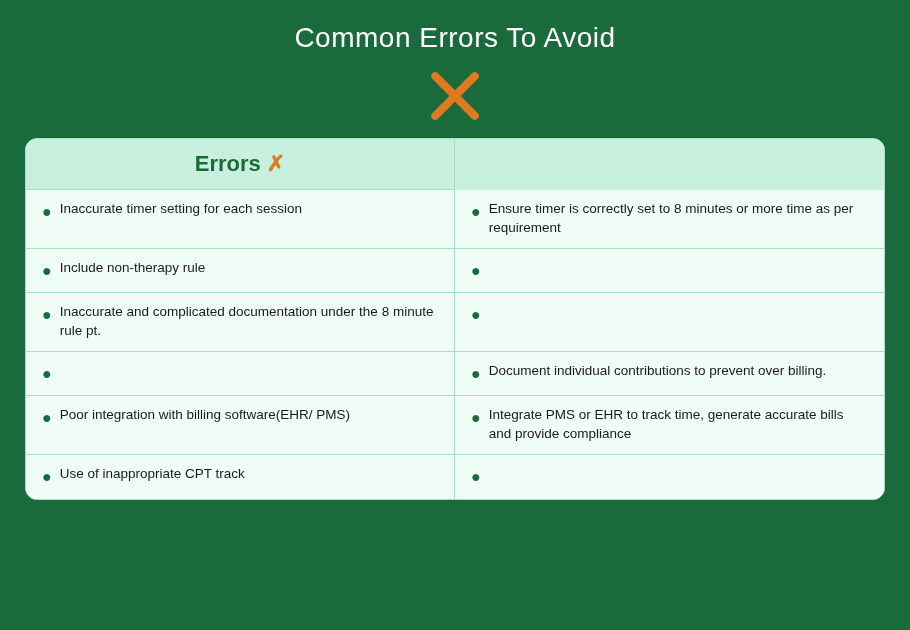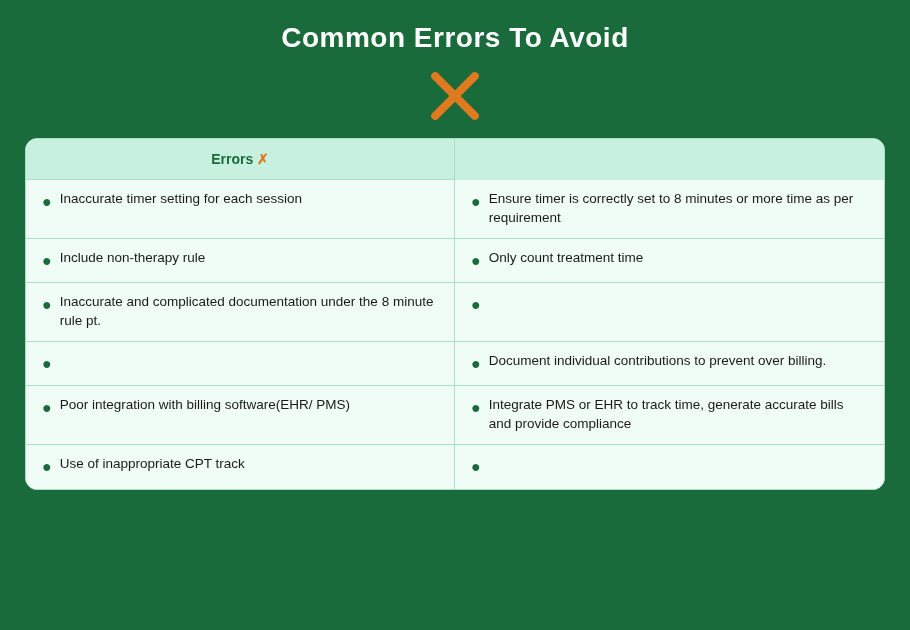--- a/index.html
+++ b/index.html
@@ -11,21 +11,21 @@
       display: flex;
       flex-direction: column;
       align-items: center;
       justify-content: flex-start;
       overflow: hidden;
     }
 
     .title {
       color: #ffffff;
       font-size: 28px;
-      font-weight: bold;
+      font-weight: normal;
       margin-top: 22px;
       margin-bottom: 10px;
       letter-spacing: 0.5px;
     }
 
     .x-icon-container {
       margin-bottom: 14px;
     }
 
     .x-icon {
@@ -64,21 +64,21 @@
     }
 
     .table-header {
       display: grid;
       grid-template-columns: 1fr 1fr;
       background-color: #c8f0de;
     }
 
     .header-cell {
       padding: 12px 20px;
-      font-size: 14px;
+      font-size: 22px;
       font-weight: bold;
       color: #1a6b3c;
       text-align: center;
       border-bottom: 1px solid #a8dfc5;
     }
 
     .header-cell:first-child {
       border-right: 1px solid #a8dfc5;
     }
 
@@ -159,21 +159,20 @@
           <span>Ensure timer is correctly set to 8 minutes or more time as per requirement</span>
         </div>
       </div>
       <div class="table-row">
         <div class="cell">
           <span class="bullet">●</span>
           <span>Include non-therapy rule</span>
         </div>
         <div class="cell">
           <span class="bullet">●</span>
-          <span>Only count treatment time</span>
         </div>
       </div>
       <div class="table-row">
         <div class="cell">
           <span class="bullet">●</span>
           <span>Inaccurate and complicated documentation under the 8 minute rule pt.</span>
         </div>
         <div class="cell">
           <span class="bullet">●</span>
         </div>

